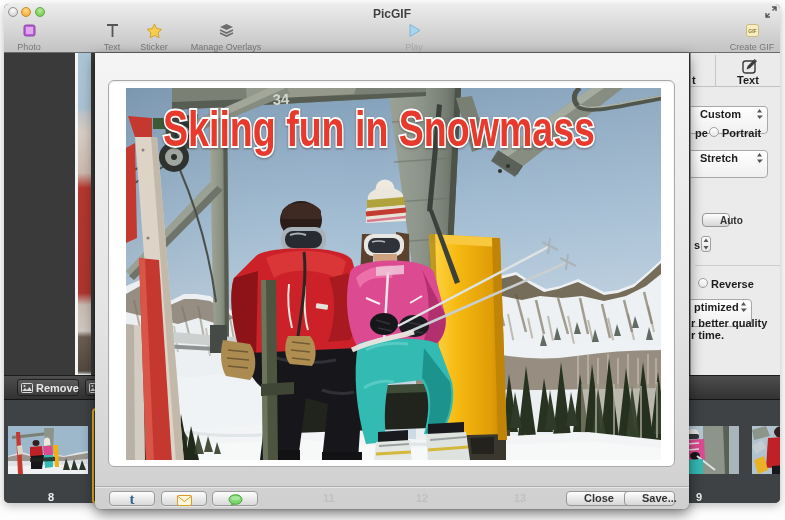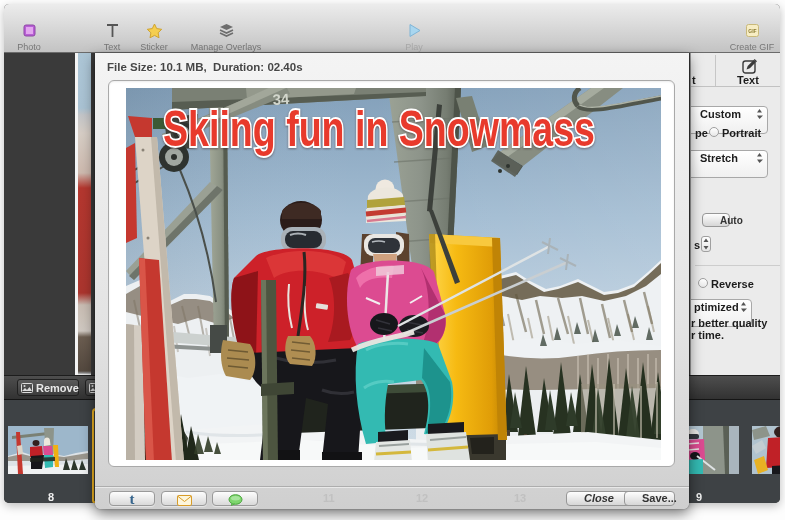--- a/index.html
+++ b/index.html
@@ -40,20 +40,31 @@
 .rp { position:absolute; font-size:11px; font-weight:bold; color:#1c1c1c; }
 .dropdown { position:absolute; background:linear-gradient(#ffffff,#f0f0f0); border:1px solid #a8a8a8; border-radius:4px; height:28px; font-size:11px; font-weight:bold; color:#1c1c1c; }
 .dd-arrows { position:absolute; right:4px; top:1px; font-size:8px; color:#444; line-height:6px; }
 .radio { position:absolute; width:10px; height:10px; border-radius:50%; background:linear-gradient(#fff,#e8e8e8); border:1px solid #9f9f9f; }
 </style>
 </head>
 <body>
 <div id="stage">
   <div class="window">
     <div class="topbar">
+      <div class="titlebar">
+        <div class="tl tl1"></div>
+          <div class="tl tl2"></div>
+          <div class="tl tl3"></div>
+        <div class="wtitle">PicGIF</div>
+        <div class="fsbtn">
+          <svg width="12" height="12" viewBox="0 0 12 12">
+              <path d="M7 1h4v4M11 1L7.5 4.5M5 11H1V7M1 11l3.5-3.5" stroke="#555" stroke-width="1.4" fill="none"></path>
+            </svg>
+        </div>
+      </div>
 
       <div class="tbitem" style="left:-10px;">
         <span class="ic"><svg width="15" height="15" viewBox="0 0 15 15">
               <rect x="2" y="2" width="11" height="11" rx="2" fill="#b95fd6" stroke="#8d48a5" stroke-width="1"></rect>
               <rect x="4" y="4" width="7" height="7" fill="#e3a7ef"></rect>
             </svg></span>
         <span class="lbl">Photo</span>
       </div>
       <div class="tbitem" style="left:73px;">
         <span class="ic"><svg width="15" height="15" viewBox="0 0 15 15">
@@ -213,21 +224,20 @@
 <path d="M2,34 L12,30 L16,44 L6,48 Z" fill="#e8b224"></path>
 <path d="M50,0 L64,0 L64,48 L54,48 Z" fill="#8d948a" opacity="0.7"></path>
 </svg></div>
       <div style="position:absolute;left:88px;top:8px;width:8px;height:96px;border:2px solid #f0b422;border-radius:4px 0 0 4px;border-right:none;"></div>
       <div class="fnum" style="left:44px;">8</div>
       <div class="fnum" style="left:692px;">9</div>
     </div>
   </div>
 
   <div class="sheet">
-    <div class="filesize">File Size: 10.1 MB,&nbsp; Duration: 02.40s</div>
     <div class="frame">
       <div class="photo" id="photo"><svg width="535" height="372" viewBox="0 0 535 372">
 <defs>
 <linearGradient id="sky" x1="0" y1="0" x2="0" y2="1">
  <stop offset="0" stop-color="#83a0ba"></stop>
                 <stop offset="0.35" stop-color="#a2bcd2"></stop>
  <stop offset="0.62" stop-color="#bccfdf"></stop>
                 <stop offset="1" stop-color="#cfdce6"></stop>
 </linearGradient>
 <linearGradient id="skyx" x1="0" y1="0" x2="1" y2="0">
@@ -490,16 +500,16 @@
     <div class="shbtn" style="left:14px;"><span style="color:#35648c;font-weight:bold;font-size:15px;font-family:'Liberation Serif',serif;position:relative;top:-2px;">t</span></div>
     <div class="shbtn" style="left:66px;"><svg width="15" height="11" viewBox="0 0 15 11" style="margin-top:2px;">
           <rect x="0.5" y="0.5" width="14" height="10" rx="1.5" fill="#fdf6dc" stroke="#d89c28"></rect>
           <path d="M0.5 1l7 5.5 7-5.5" fill="none" stroke="#d89c28"></path>
         </svg></div>
     <div class="shbtn" style="left:117px;"><svg width="15" height="12" viewBox="0 0 15 12" style="margin-top:1px;">
           <ellipse cx="7.5" cy="5.5" rx="6.5" ry="4.8" fill="#7ed66e" stroke="#4aa43c"></ellipse>
           <path d="M4 9.5L3.2 11.5 6.5 10" fill="#7ed66e" stroke="#4aa43c" stroke-width="0.8"></path>
           <ellipse cx="7.5" cy="4.2" rx="4.5" ry="2.2" fill="#b2e8a8" opacity="0.8"></ellipse>
         </svg></div>
-    <div class="pbtn" style="left:471px;width:65px;font-style:italic;">Close</div>
+    <div class="pbtn" style="left:471px;width:65px;">Close</div>
     <div class="pbtn" style="left:529px;width:51px;">Save...</div>
   </div>
 </div>
 
 </body></html>

